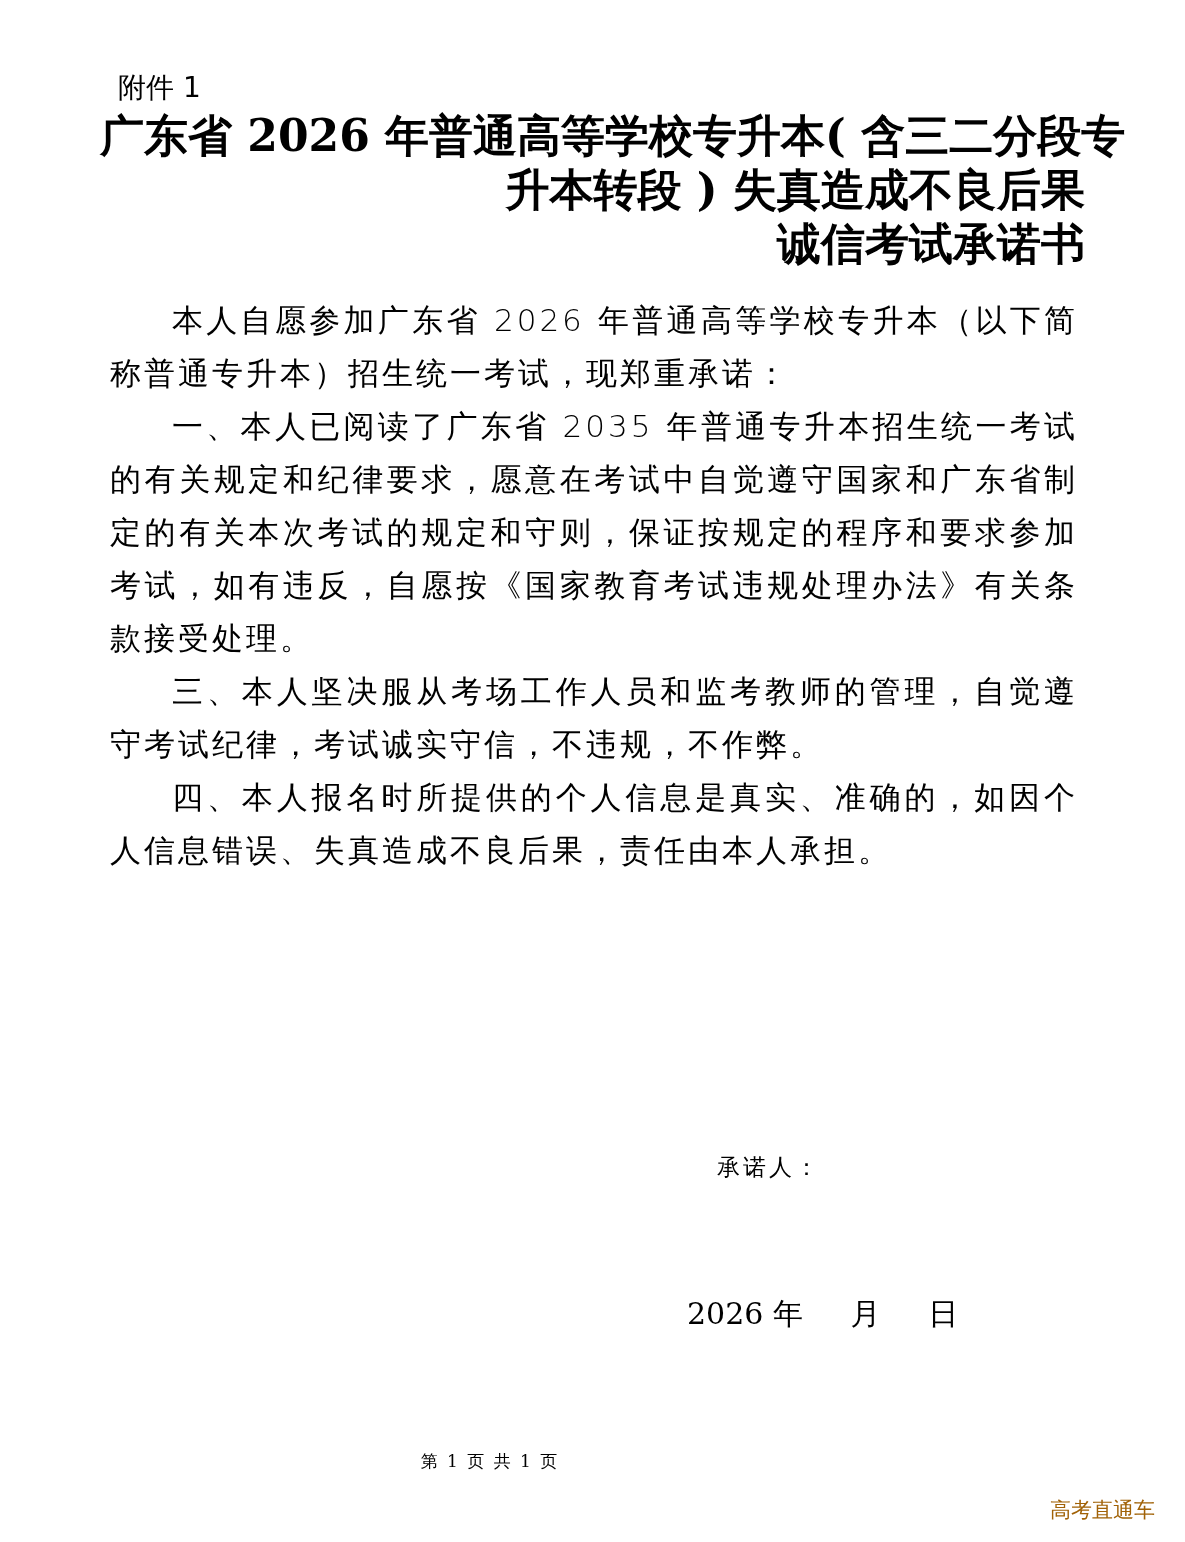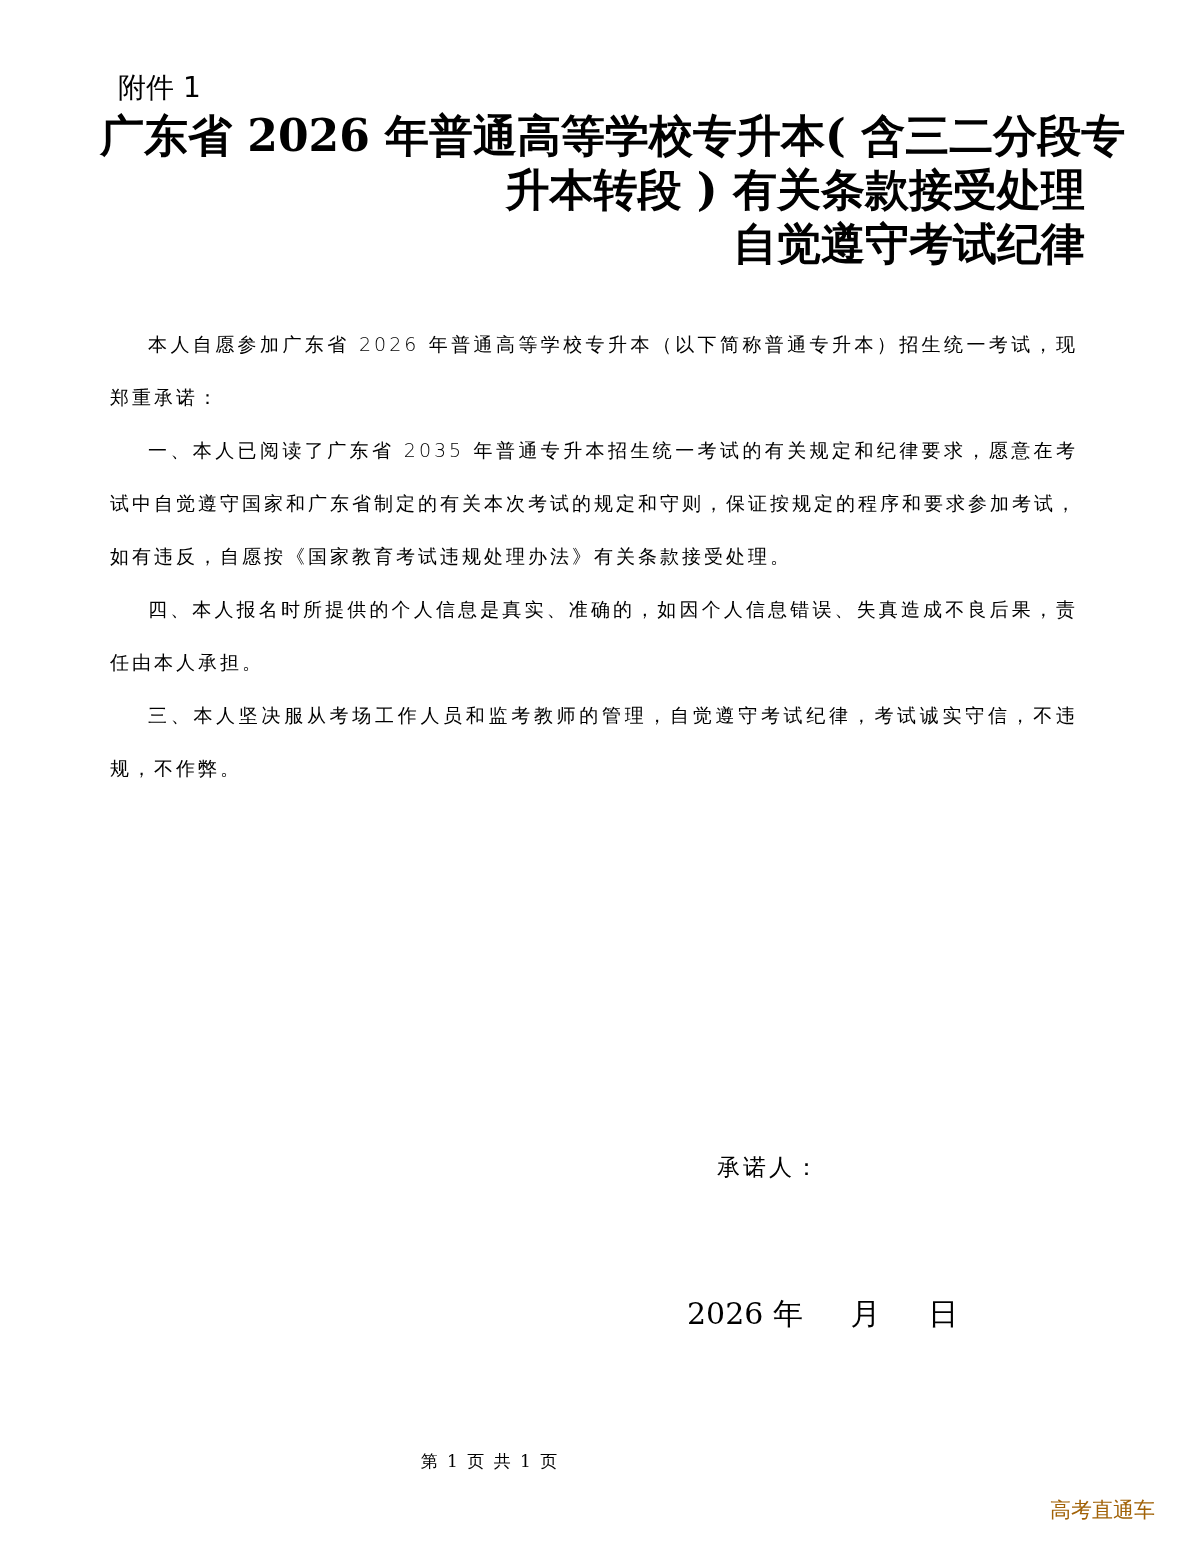--- a/index.html
+++ b/index.html
@@ -35,22 +35,22 @@
       font-family: "DejaVu Serif", "Liberation Serif", serif;
       white-space: nowrap;
     }
     .title.l1 { top: 108px; }
     .title.l2 { top: 162px; }
     .title.l3 { top: 216px; }
     .body-text {
       position: absolute;
       left: 110px;
       width: 968px;
-      top: 318px;
-      font-size: 19px;
+      top: 294px;
+      font-size: 31px;
       line-height: 53px;
       letter-spacing: 3px;
       text-align: justify;
       font-family: "DejaVu Sans", "Liberation Sans", sans-serif;
       font-weight: 300;
     }
     .body-text p {
       margin: 0;
       text-indent: 2em;
     }
@@ -92,28 +92,28 @@
       color: #a16207;
       font-family: "DejaVu Sans", "Liberation Sans", sans-serif;
     }
   </style>
 </head>
 <body>
 
 <div class="attachment-label">附件 1</div>
 
 <div class="title l1">广东省 2026 年普通高等学校专升本( 含三二分段专</div>
-<div class="title l2">升本转段 ) 有关条款接受处理</div>
-<div class="title l3">自觉遵守考试纪律</div>
+<div class="title l2">升本转段 ) 失真造成不良后果</div>
+<div class="title l3">诚信考试承诺书</div>
 
 <div class="body-text">
   <p>本人自愿参加广东省 2026 年普通高等学校专升本（以下简称普通专升本）招生统一考试，现郑重承诺：</p>
   <p>一、本人已阅读了广东省 2035 年普通专升本招生统一考试的有关规定和纪律要求，愿意在考试中自觉遵守国家和广东省制定的有关本次考试的规定和守则，保证按规定的程序和要求参加考试，如有违反，自愿按《国家教育考试违规处理办法》有关条款接受处理。</p>
+  <p>三、本人坚决服从考场工作人员和监考教师的管理，自觉遵守考试纪律，考试诚实守信，不违规，不作弊。</p>
   <p>四、本人报名时所提供的个人信息是真实、准确的，如因个人信息错误、失真造成不良后果，责任由本人承担。</p>
-  <p>三、本人坚决服从考场工作人员和监考教师的管理，自觉遵守考试纪律，考试诚实守信，不违规，不作弊。</p>
 </div>
 
 <div class="signer">承诺人：</div>
 <div class="date-line">2026 年     月     日</div>
 
 <div class="page-number">第 1 页 共 1 页</div>
 
 <div class="watermark">高考直通车</div>
 
 </body></html>

